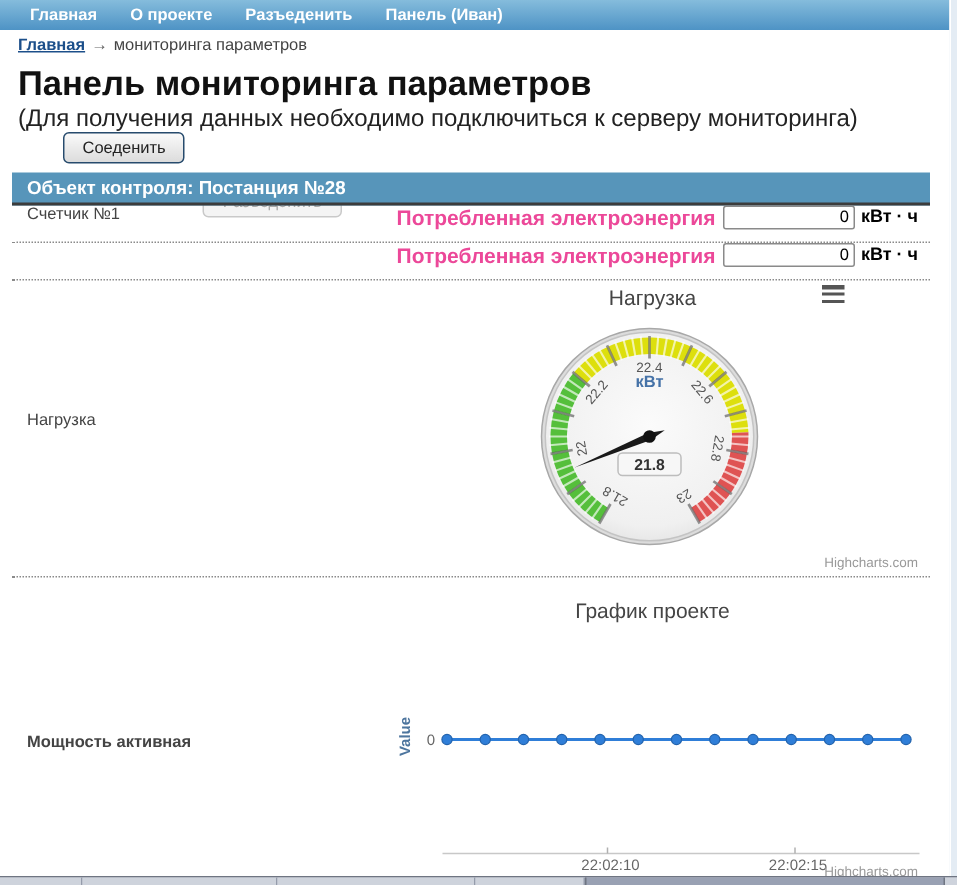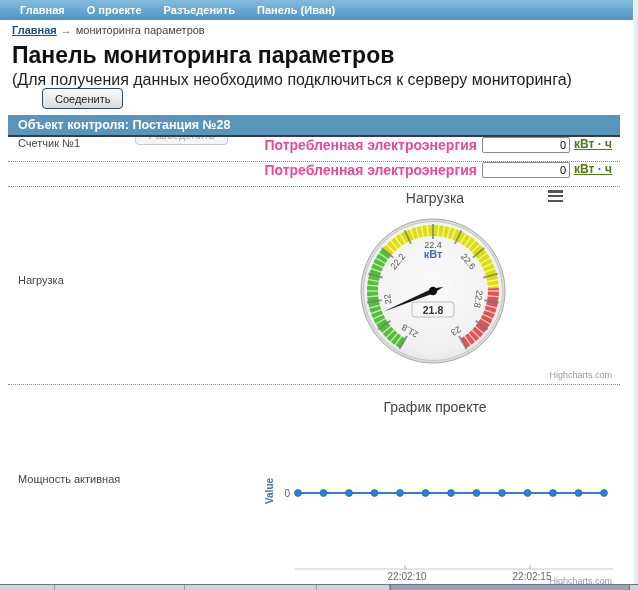--- a/index.html
+++ b/index.html
@@ -25,21 +25,21 @@
   
   .panel{position:absolute;left:8px;top:115px;width:612px;}
   .panel-header{height:22px;background:#5795ba;border-bottom:2px solid #3c3c3c;color:#fff;
                 font-size:12.5px;font-weight:bold;display:flex;align-items:center;padding-left:10px;
                 box-sizing:border-box;}
   .counter-row{height:25px;border-bottom:1px dotted #8a8a8a;display:flex;align-items:flex-start;box-sizing:border-box;}
   .row-label{font-size:11px;color:#444;padding-left:10px;width:222px;flex:none;}
   .field-label{font-weight:bold;font-size:14px;color:#ec4899;margin-left:auto;}
   .counter-input{width:80px;height:14px;margin:0 4px 0 5px;border:1px solid #8a8a8a;border-radius:2px;
                  font-size:11px;text-align:right;padding:0 3px;font-family:inherit;}
-  .unit{font-weight:bold;font-size:12px;color:#4d7c0f;width:46px;text-decoration:underline;}
+  .unit{font-weight:bold;font-size:12px;color:#000000;width:46px;}
   .chart-row{position:relative;border-bottom:1px dotted #8a8a8a;}
   .chart-row.last{border-bottom:none;}
   .chart-row .row-label{position:absolute;left:0;padding-left:10px;}
   .chart-title{position:absolute;left:227px;width:400px;text-align:center;font-size:14px;color:#454545;}
   .credit{position:absolute;font-size:9px;color:#999;}
   .hamburger{position:absolute;left:540px;top:3px;width:15px;height:12px;cursor:pointer;
              display:flex;flex-direction:column;justify-content:space-between;}
   .hamburger span{display:block;height:2.5px;background:#555;}
   
   .vscroll{position:absolute;left:633px;top:0;width:5px;height:584px;background:#e4ecf4;border-left:1px solid #fff;box-sizing:border-box;}
@@ -193,21 +193,21 @@
         <text x="81" y="47" text-anchor="middle" font-size="11" font-weight="bold" fill="#4572A7">кВт</text>
         <polygon points="31.110505244390637,100.66490534771515 80.04329141908727,77.69030116872179 91.16267485762413,75.79048224398394 81.95670858091273,82.30969883127821" fill="#1a1a1a"></polygon>
         <circle cx="81" cy="80" r="4.2" fill="#111"></circle>
         <rect x="60" y="91" width="42" height="15" rx="3" fill="#f7f7f7" stroke="#bdbdbd"></rect>
         <text x="81" y="102.5" text-anchor="middle" font-size="10.5" font-weight="bold" fill="#333">21.8</text>
       </svg>
     <span class="credit" style="top:183px;right:8px;">Highcharts.com</span>
   </div>
 
   <div class="chart-row last" style="height:200px;">
-    <span class="row-label" style="top:88px;">Мощность активная</span>
+    <span class="row-label" style="top:104px;font-weight:bold;">Мощность активная</span>
     <div class="chart-title" style="top:14px;">График проекте</div>
     <svg id="line-svg" style="position:absolute;left:232px;top:36px;" width="380" height="164" viewBox="0 0 380 164">
         <text x="33" y="70" text-anchor="middle" font-size="10" font-weight="bold" fill="#4d759e" transform="rotate(-90 33 70)">Value</text>
         <text x="50" y="75.5" text-anchor="end" font-size="10" fill="#666">0</text>
         <line x1="55" y1="148" x2="373" y2="148" stroke="#c8c8c8" stroke-width="1"></line>
         <line x1="165" y1="144" x2="165" y2="148" stroke="#b0b0b0" stroke-width="1"></line>
         <text x="167" y="159" text-anchor="middle" font-size="10" fill="#666">22:02:10</text>
         <line x1="290" y1="144" x2="290" y2="148" stroke="#b0b0b0" stroke-width="1"></line>
         <text x="292" y="159" text-anchor="middle" font-size="10" fill="#666">22:02:15</text>
         <polyline points="58,72 83.5,72 109,72 134.5,72 160,72 185.5,72 211,72 236.5,72 262,72 287.5,72 313,72 338.5,72 364,72" fill="none" stroke="#2f7ed8" stroke-width="2"></polyline>

